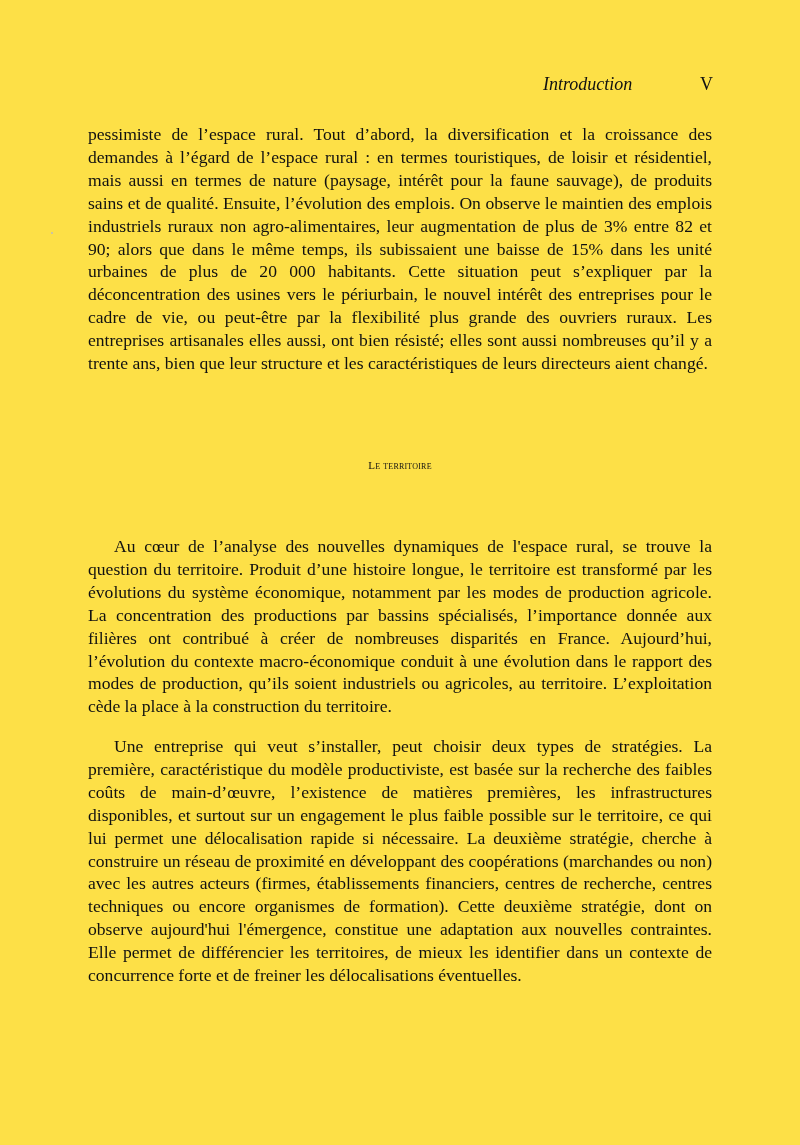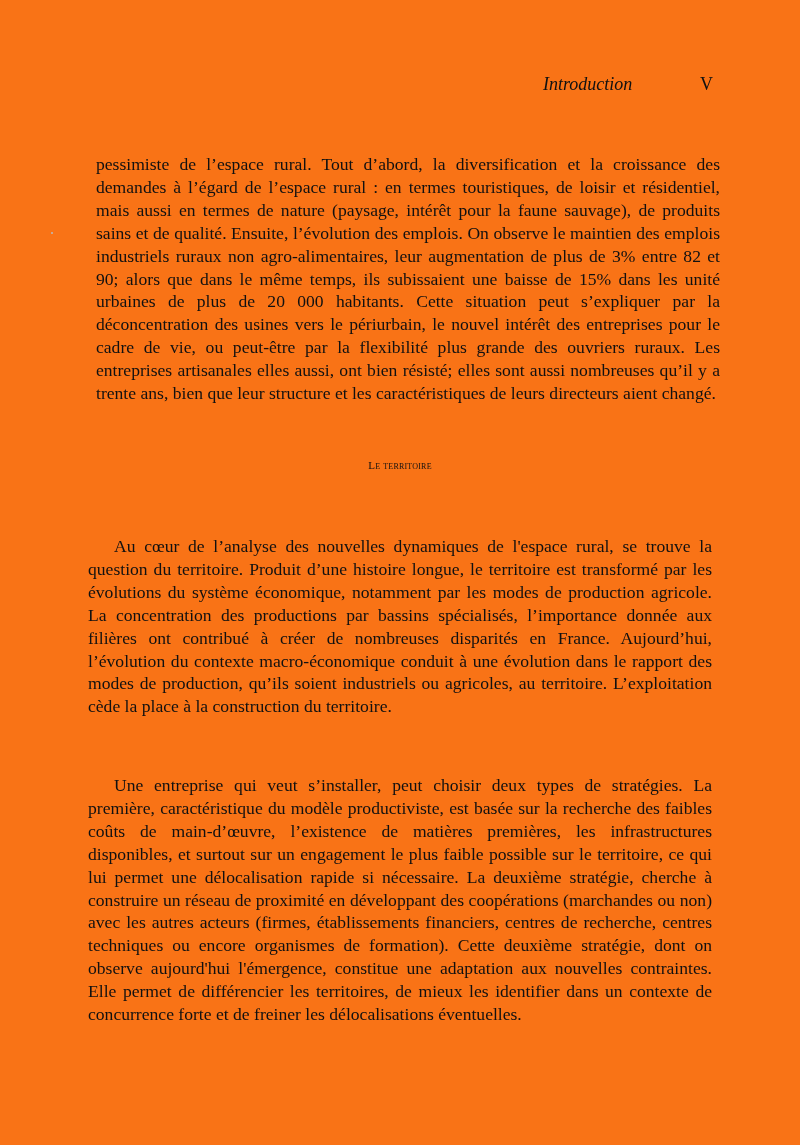--- a/index.html
+++ b/index.html
@@ -1,32 +1,32 @@
 <!DOCTYPE html>
 <html><head>
   <meta charset="utf-8">
   <style>
     html, body { margin: 0; padding: 0; background: #ffffff; }
     body { width: 800px; height: 1145px; position: relative; overflow: hidden; color: #111; }
-    .page { position: absolute; left: 0; top: 0; width: 800px; height: 1145px; background: #f97316; }
+    .page { position: absolute; left: 0; top: 0; width: 800px; height: 1145px; background: #fde047; }
     .running-head { position: absolute; top: 70px; left: 0; width: 800px; height: 30px;
       font-family: "Liberation Serif", "DejaVu Serif", serif; font-size: 18px; color: #111; }
     .running-title { position: absolute; left: 543px; top: 4px; font-style: italic; }
     .folio { position: absolute; left: 700px; top: 4px; }
     .body-text { position: absolute; left: 88px; width: 624px;
       font-family: "Liberation Serif", "DejaVu Serif", serif; font-size: 17.6px; line-height: 22.9px;
       text-align: justify; color: #111; }
-    .para1 { top: 153px; margin-left: 8px; }
+    .para1 { top: 123px; }
     .para1 p { margin: 0; text-indent: 0; }
     .heading { position: absolute; left: 0; width: 800px; text-align: center;
       font-family: "Liberation Serif", "DejaVu Serif", serif; color: #111; font-variant: small-caps; }
     .h1 { top: 459px; font-size: 11px; letter-spacing: 0.2px; }
     .h2 { top: 484px; font-size: 13px; letter-spacing: 0.1px; }
     .para2 { top: 535px; }
-    .para3 { top: 774px; }
+    .para3 { top: 735px; }
     .body-text p { margin: 0; }
     .indent { text-indent: 26px; }
     .margin-dot { position: absolute; left: 51px; top: 232px; width: 2px; height: 2px; background: #bbb; border-radius: 1px; }
   </style>
 </head>
 <body>
 
 <div class="page">
   <div class="running-head">
     <span class="running-title">Introduction</span>

